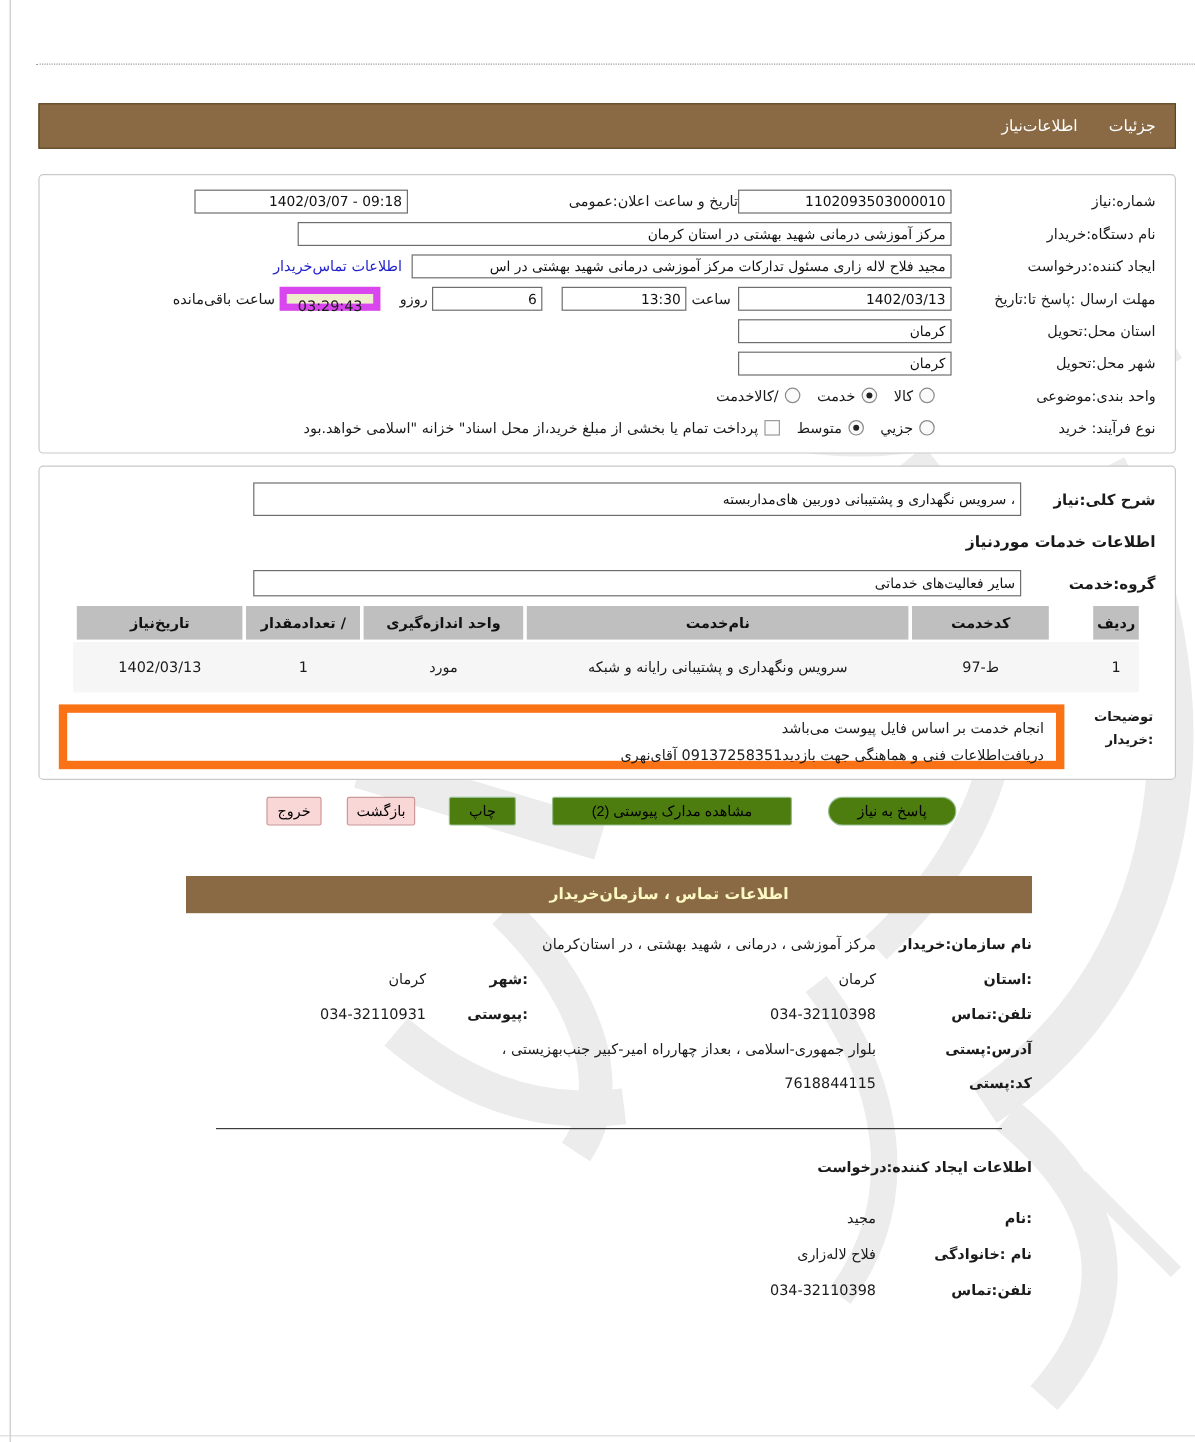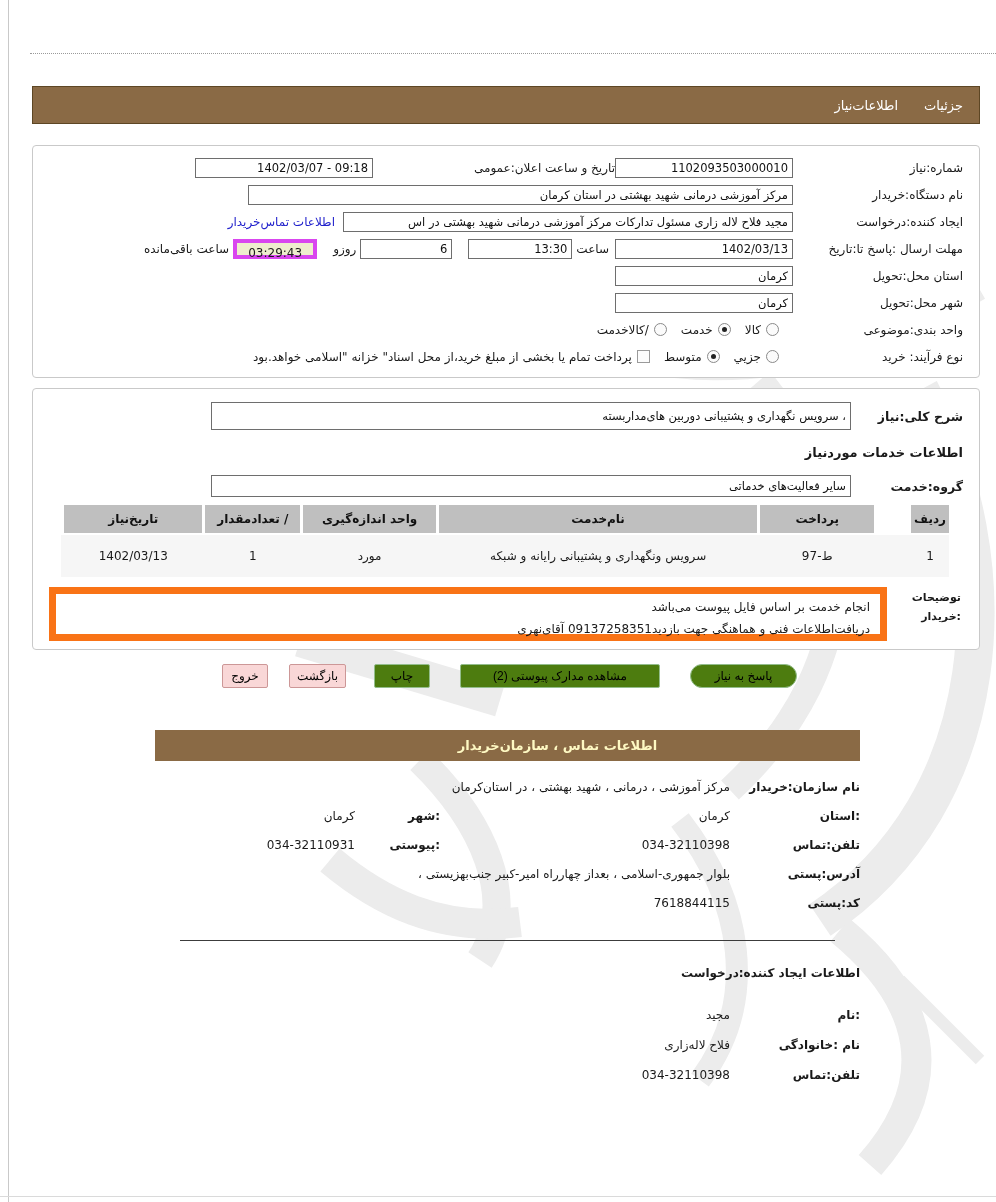--- a/index.html
+++ b/index.html
@@ -26,22 +26,22 @@
   .frow{display:flex;align-items:center;height:27px;}
   .fl{width:170px;flex:0 0 auto;}
   .ibox{height:20px;border:1px solid #6e6e6e;background:#fff;box-sizing:border-box;
         font-family:"DejaVu Sans",sans-serif;font-size:11.5px;padding:0 4px;color:#111;}
   .num{direction:ltr;text-align:right;}
   .fa-val{direction:rtl;text-align:right;}
   .w178{width:178px;} .w545{width:545px;} .w450{width:450px;} .w104{width:104px;} .w92{width:92px;}
   .lbl2{width:163px;text-align:right;}
   .link{color:#2222cc;margin-right:8px;cursor:pointer;}
   .badge{width:84px;height:20px;line-height:20px;text-align:center;background:#eeeecd;
-         border:4px solid #d946ef;box-sizing:border-box;margin-right:16px;direction:ltr;}
-  .mr4{margin-right:4px;} .mr6{margin-right:6px;} .mr16{margin-right:16px;} .mr136{margin-right:79px;padding-left:44px;}
+         border:6px solid #d946ef;box-sizing:border-box;margin-right:16px;direction:ltr;}
+  .mr4{margin-right:4px;} .mr6{margin-right:6px;} .mr16{margin-right:16px;} .mr136{margin-right:112px;padding-left:44px;}
 
   .radio{display:inline-block;width:13px;height:13px;border-radius:50%;border:1px solid #8a8a8a;
          background:#fbfbfb;box-sizing:border-box;flex:0 0 auto;}
   .radio.on::after{content:"";display:block;width:5px;height:5px;margin:3px;border-radius:50%;background:#222;}
   .checkbox{display:inline-block;width:13px;height:13px;border:1px solid #9a9a9a;background:#fcfcfc;
             box-sizing:border-box;flex:0 0 auto;}
   .opt{display:flex;align-items:center;gap:5px;margin-right:14px;}
   .desc-row{display:flex;align-items:center;height:38px;}
   .bl{width:112px;flex:0 0 auto;font-weight:bold;font-size:12.5px;}
   .ibox-big{width:640px;height:28px;}
@@ -190,21 +190,21 @@
       </div>
       <div class="sec-head">اطلاعات خدمات موردنیاز</div>
       <div class="desc-row" style="height:34px;">
         <span class="bl">گروه:خدمت</span>
         <input class="ibox fa-val ibox-med" readonly="" value="سایر فعالیت‌های خدماتی" style="">
       </div>
 
       <div class="tbl">
         <div class="thead">
           <span class="th c0">ردیف</span>
-          <span class="th c1">پرداخت</span>
+          <span class="th c1">کدخدمت</span>
           <span class="th c2">نام‌خدمت</span>
           <span class="th c3">واحد اندازه‌گیری</span>
           <span class="th c4">/ تعدادمقدار</span>
           <span class="th c5">تاریخ‌نیاز</span>
         </div>
         <div class="trow">
           <span class="td c0">1</span>
           <span class="td c1">ط-97</span>
           <span class="td c2">سرویس ونگهداری و پشتیبانی رایانه و شبکه</span>
           <span class="td c3">مورد</span>

